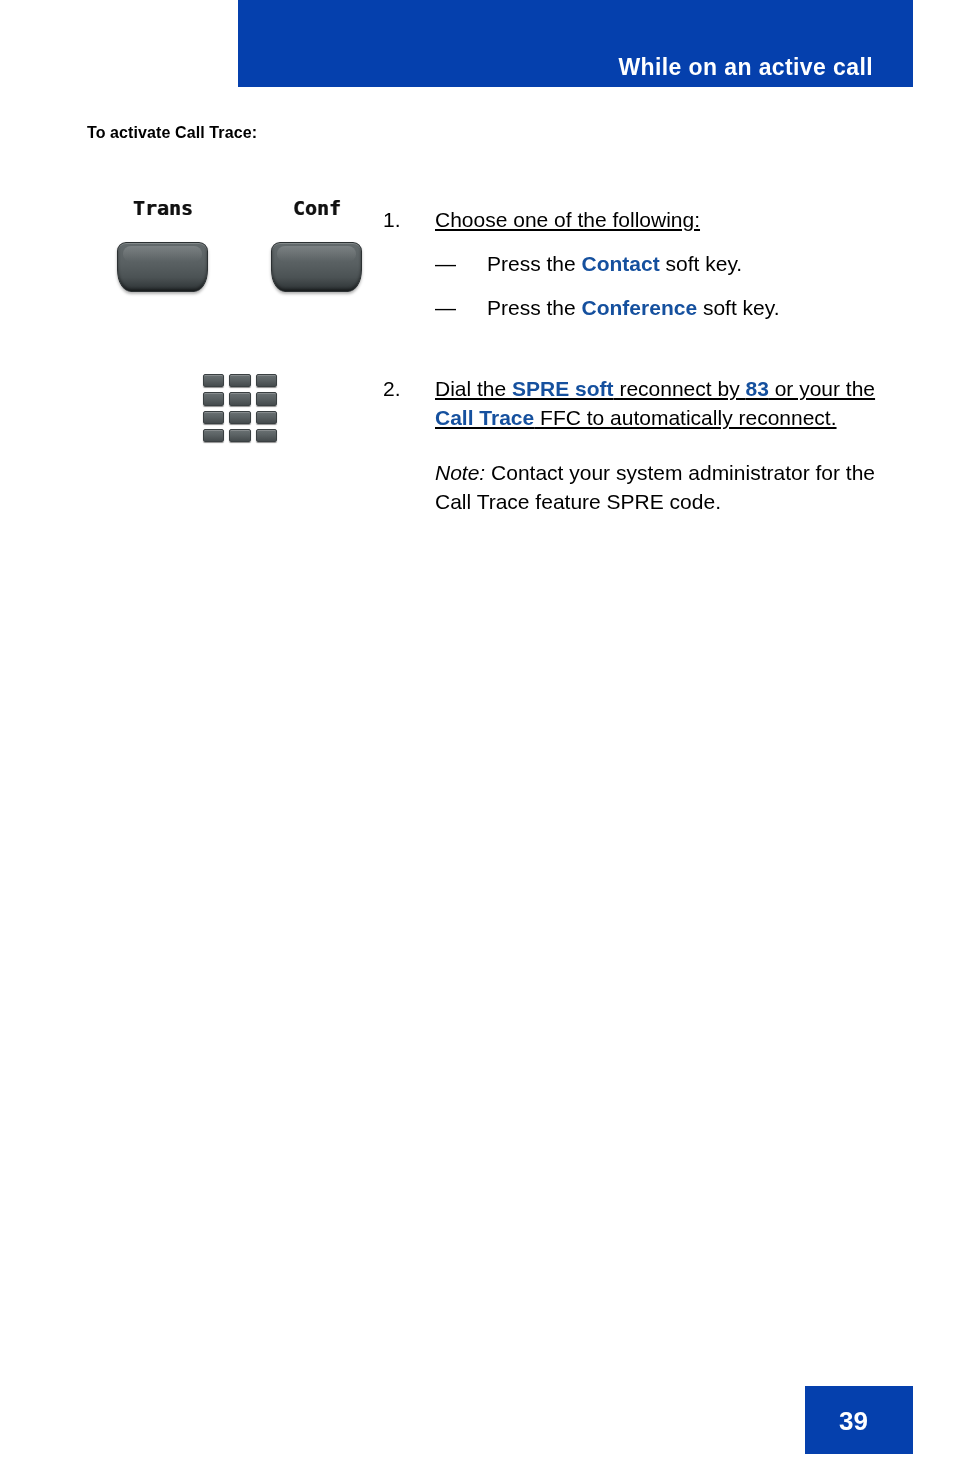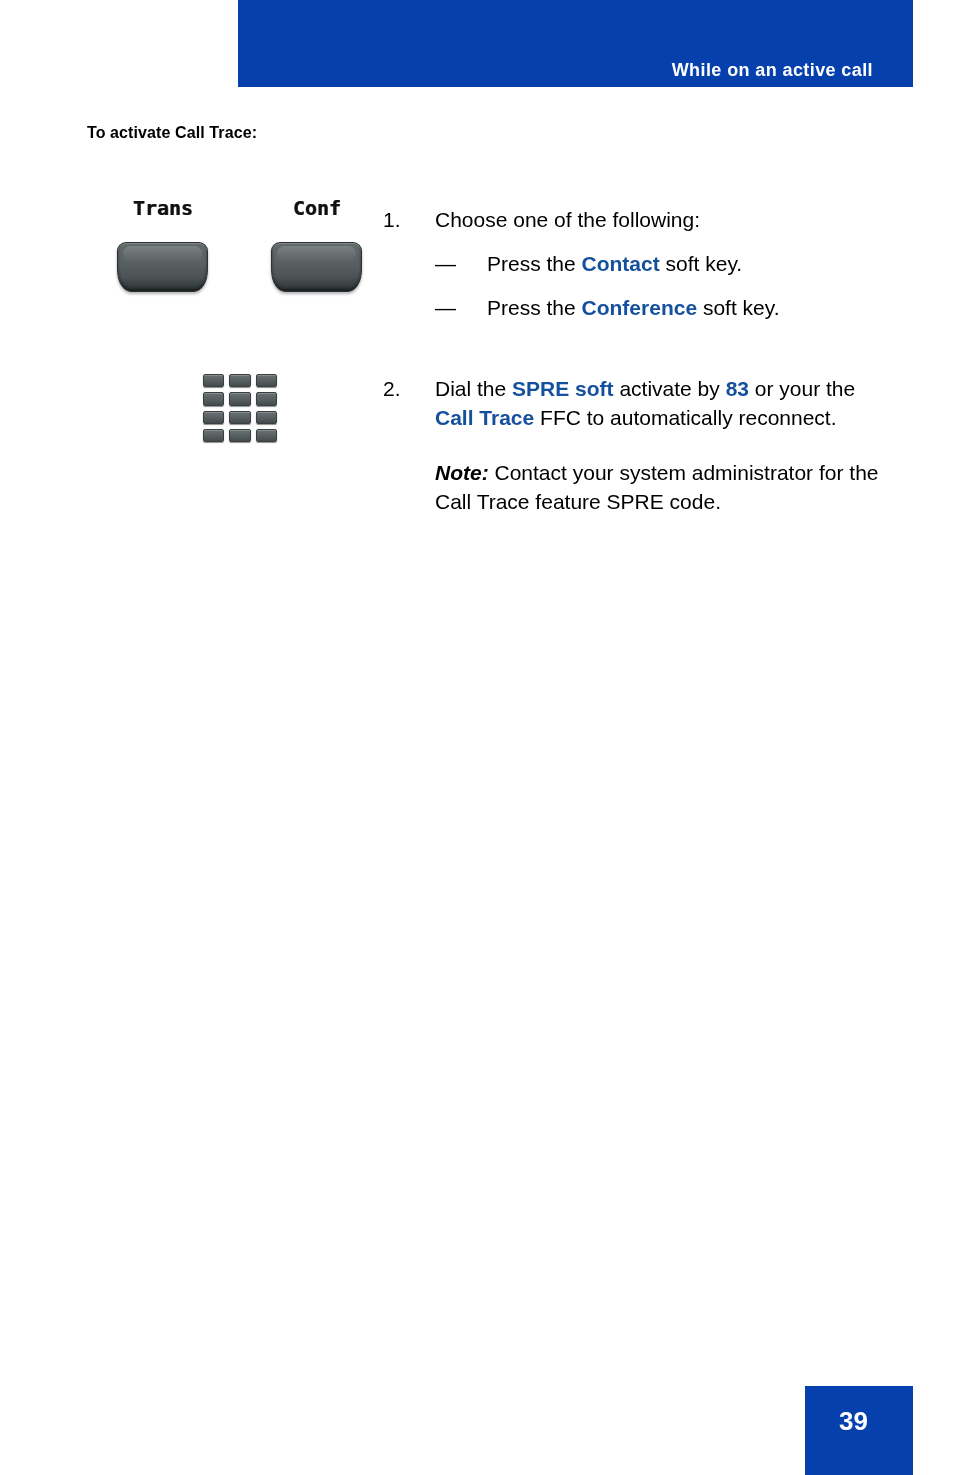--- a/index.html
+++ b/index.html
@@ -25,21 +25,21 @@
     width: 675px;
     height: 87px;
     background: #0540ad;
     box-sizing: border-box;
   }
   .header-title {
     position: absolute;
     right: 40px;
     bottom: 8px;
     color: #ffffff;
-    font-size: 18px;
+    font-size: 23px;
     font-weight: bold;
     letter-spacing: 0.4px;
     white-space: nowrap;
     line-height: 1;
   }
 
   
   .section-heading {
     position: absolute;
     left: 87px;
@@ -157,21 +157,21 @@
     position: relative;
     padding-left: 52px;
   }
   .step-num {
     position: absolute;
     left: 0;
     top: 0;
     width: 40px;
     text-align: left;
   }
-  .step-body { display: block; }
+  .step-body { display: block; text-decoration: underline; }
 
   .sublist {
     margin: 15px 0 0 0;
     padding: 0;
     list-style: none;
   }
   .sublist li {
     position: relative;
     padding-left: 52px;
     margin-bottom: 15px;
@@ -179,29 +179,29 @@
   }
   .dash {
     position: absolute;
     left: 0;
     top: 0;
   }
   .note-block {
     margin-top: 26px;
   }
   .bl { color: #15509e; font-weight: bold; }
-  .note-lead { font-weight: bold; font-style: italic; }
+  .note-lead { font-weight: normal; font-style: italic; }
 
   
   .footer-box {
     position: absolute;
     left: 805px;
     top: 1386px;
     width: 108px;
-    height: 89px;
+    height: 68px;
     background: #0540ad;
   }
   .footer-page-num {
     position: absolute;
     left: 34px;
     top: 22px;
     color: #ffffff;
     font-size: 26px;
     font-weight: bold;
     line-height: 1;
@@ -257,21 +257,21 @@
       <li>
         <span class="dash">—</span><span>Press the </span><span class="bl">Conference</span><span> soft key.</span>
       </li>
     </ul>
   </div>
 </div>
 
 <div class="proc proc-step2">
   <div class="step">
     <span class="step-num">2.</span>
-    <span class="step-body"><span>Dial the </span><span class="bl">SPRE soft</span><span> activate by </span><span class="bl">83</span><span> or your the </span><span class="bl">Call Trace</span><span> FFC to automatically reconnect.</span></span>
+    <span class="step-body"><span>Dial the </span><span class="bl">SPRE soft</span><span> reconnect by </span><span class="bl">83</span><span> or your the </span><span class="bl">Call Trace</span><span> FFC to automatically reconnect.</span></span>
 
     <div class="note-block"><span class="note-lead">Note:</span><span> Contact your system administrator for the Call Trace feature SPRE code.</span></div>
   </div>
 </div>
 
 <div class="footer-box">
   <div class="footer-page-num">39</div>
 </div>
 
 </body></html>

